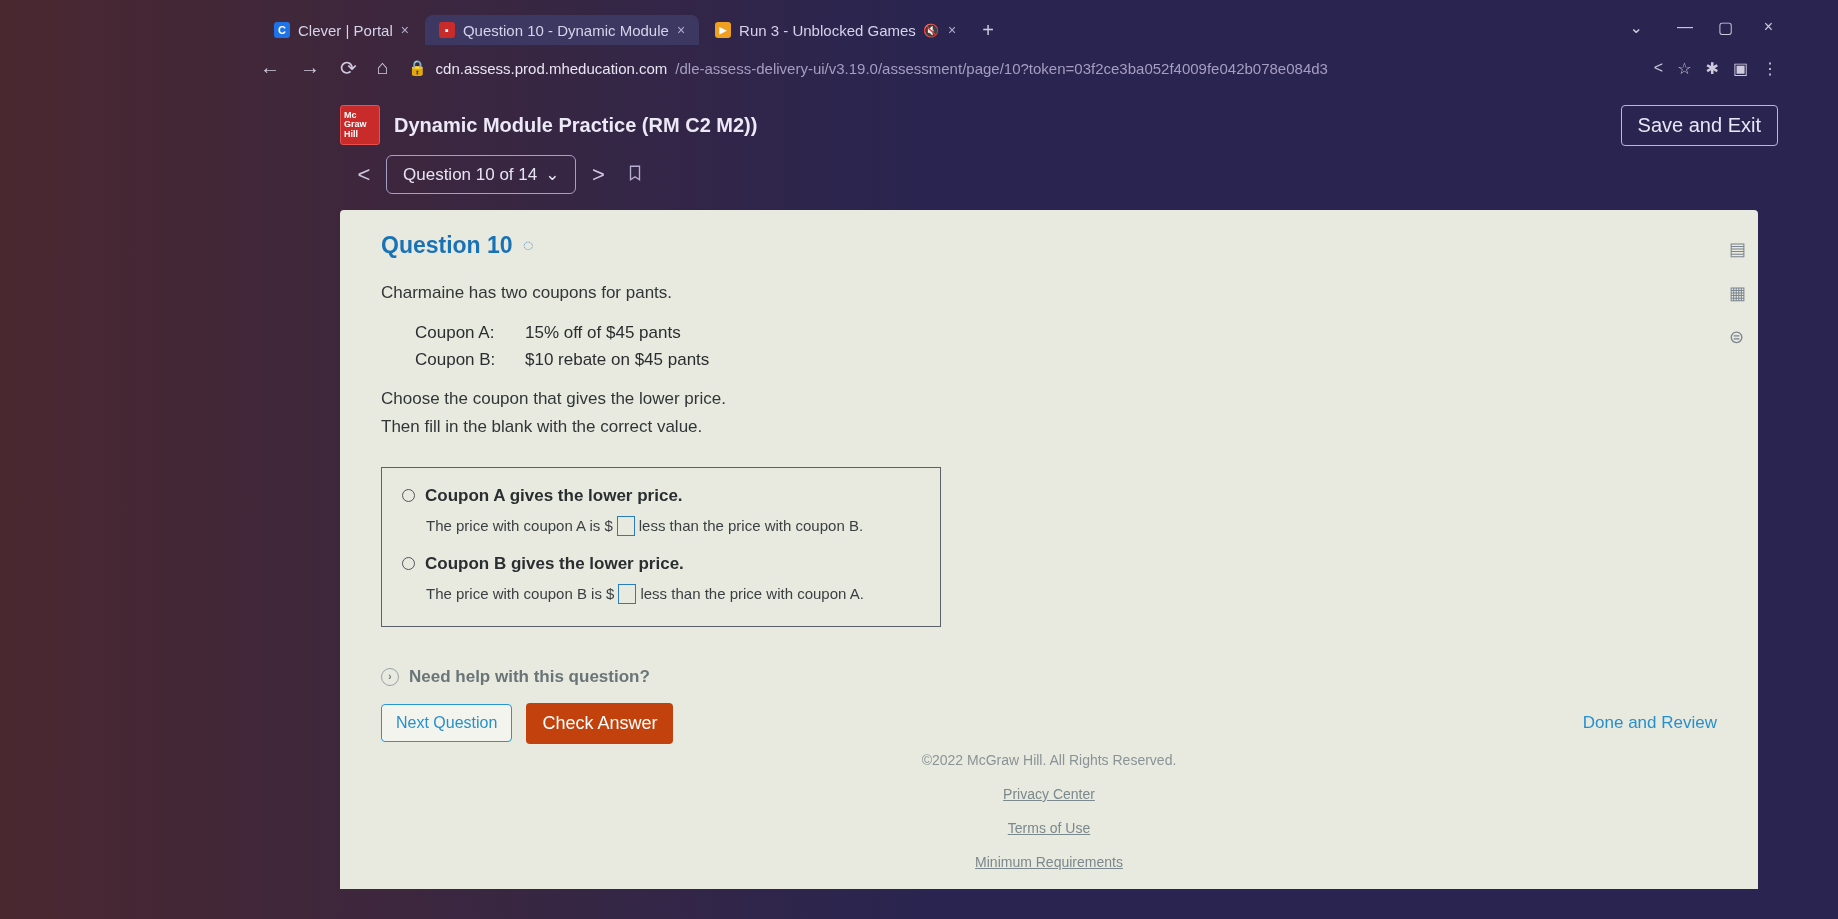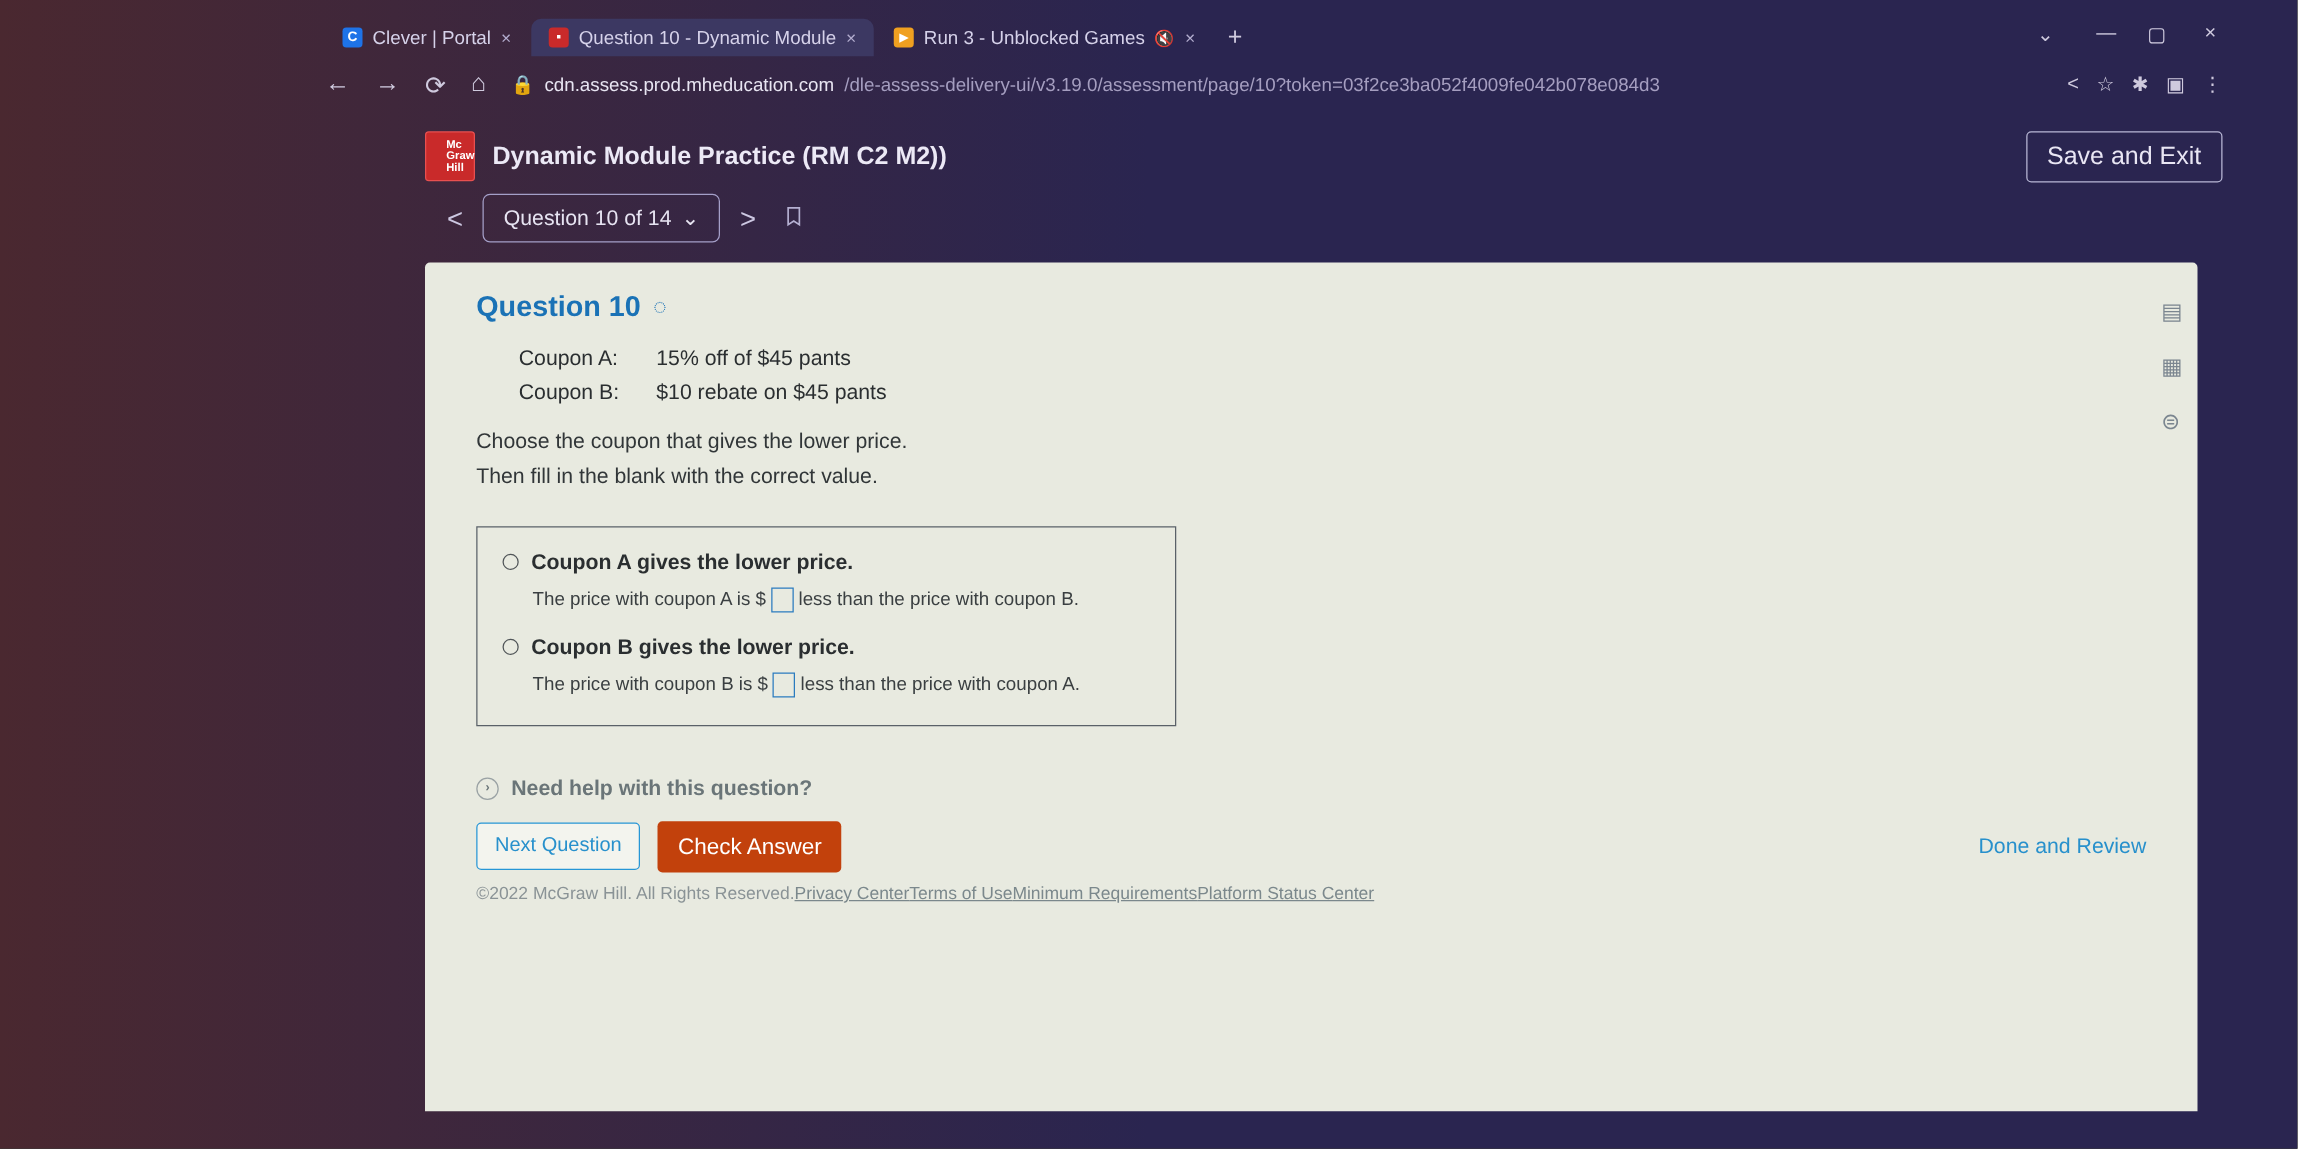--- a/index.html
+++ b/index.html
@@ -22,21 +22,21 @@
   .nav-arrows { display: flex; gap: 20px; font-size: 20px; }
   .addr-bar { flex: 1; display: flex; align-items: center; gap: 8px; font-size: 15px; padding-left: 6px; max-width: 1000px; }
   .addr-domain { color: #e8e5f2; }
   .addr-path { color: #a59ec0; }
   .right-icons { display: flex; gap: 14px; font-size: 16px; margin-left: auto; align-items: center; }
 
   .window-ctrl { position: absolute; right: 35px; top: 58px; display: flex; gap: 18px; color: #cfcade; font-size: 16px; }
 
   
   .app-header { position: absolute; left: 340px; top: 102px; right: 60px; height: 46px; display: flex; align-items: center; gap: 14px; }
-  .mcgraw-logo { width: 40px; height: 40px; background: #c92a2a; border-radius: 3px; color: #fff; font-size: 9px; font-weight: bold; display: flex; flex-direction: column; align-items: flex-start; justify-content: center; padding-left:16px; line-height:1.05; border:1px solid #e85050; }
+  .mcgraw-logo { width: 40px; height: 40px; background: #c92a2a; border-radius: 3px; color: #fff; font-size: 9px; font-weight: bold; display: flex; flex-direction: column; align-items: flex-start; justify-content: center; padding-left:3px; line-height:1.05; border:1px solid #e85050; }
   .module-title { color: #ece9f6; font-size: 20px; font-weight: 600; }
   .save-exit { margin-left: auto; border: 1.5px solid #b9b8d6; color: #e9e6f4; background: transparent; padding: 8px 16px; border-radius: 4px; font-size: 20px; cursor: pointer; }
 
   
   .qnav { position: absolute; left: 350px; top: 155px; display: flex; align-items: center; gap: 8px; color: #cdc8e2; }
   .chevron-btn { width: 28px; height: 36px; display: flex; align-items: center; justify-content: center; font-size: 22px; cursor: pointer; }
   .q-pill { border: 1.5px solid #a49fc8; border-radius: 6px; padding: 8px 16px; color: #e7e4f2; font-size: 17px; display: flex; align-items: center; gap: 8px; cursor: pointer; }
   .bookmark-icon { font-size: 22px; color: #b5b0d2; margin-left: 6px; }
 
   
@@ -57,21 +57,21 @@
   .value-box { width: 18px; height: 20px; border: 1.6px solid #2a7bbf; display: inline-block; }
 
   .help-row { display: flex; align-items: center; gap: 10px; margin-top: 40px; color: #6a7578; font-size: 17px; font-weight: 600; }
   .help-chevron { width: 18px; height: 18px; border: 1.5px solid #9aa2a4; border-radius: 50%; display: flex; align-items: center; justify-content: center; font-size: 10px; color: #6a7578; }
 
   .bottom-bar { display: flex; align-items: center; gap: 14px; margin-top: 16px; }
   .next-q { border: 1.5px solid #2796d6; color: #2790cc; background: #f3f4ee; padding: 9px 14px; border-radius: 4px; font-size: 16px; cursor: pointer; }
   .check-ans { background: #c2410c; color: #fff; border: none; padding: 10px 16px; border-radius: 4px; font-size: 18px; cursor: pointer; }
   .done-review { margin-left: auto; color: #2790cc; font-size: 17px; cursor: pointer; font-weight: 500; }
 
-  .footer-legal { display: flex; align-items: center; justify-content: flex-start; margin-top: 8px; font-size: 14px; color: #8a9396; }
+  .footer-legal { display: flex; gap: 18px; align-items: center; justify-content: flex-start; margin-top: 8px; font-size: 14px; color: #8a9396; flex-direction: column; }
   .footer-legal a { color: #7b888c; text-decoration: underline; cursor: pointer; }
 
   
   .tool-rail { position: absolute; right: 92px; top: 238px; display: flex; flex-direction: column; gap: 22px; color: #7b8690; font-size: 18px; }
   .tool-rail span { cursor: pointer; }
 
   .svg-icon { width: 18px; height: 18px; fill: none; stroke: currentColor; stroke-width: 1.8; }
 </style>
 </head>
 <body>
@@ -149,20 +149,21 @@
         </svg>
     </span>
   </div>
 
   <div class="content">
     <div class="q-heading-row">
       <span class="q-heading">Question 10</span>
       <span class="q-status-icon">◌</span>
     </div>
 
+    <div class="prompt-text">Charmaine has two coupons for pants.</div>
 
     <div class="coupon-block">
       <div class="coupon-row">
         <span class="coupon-label">Coupon A:</span>
         <span>15% off of $45 pants</span>
       </div>
       <div class="coupon-row">
         <span class="coupon-label">Coupon B:</span>
         <span>$10 rebate on $45 pants</span>
       </div>

